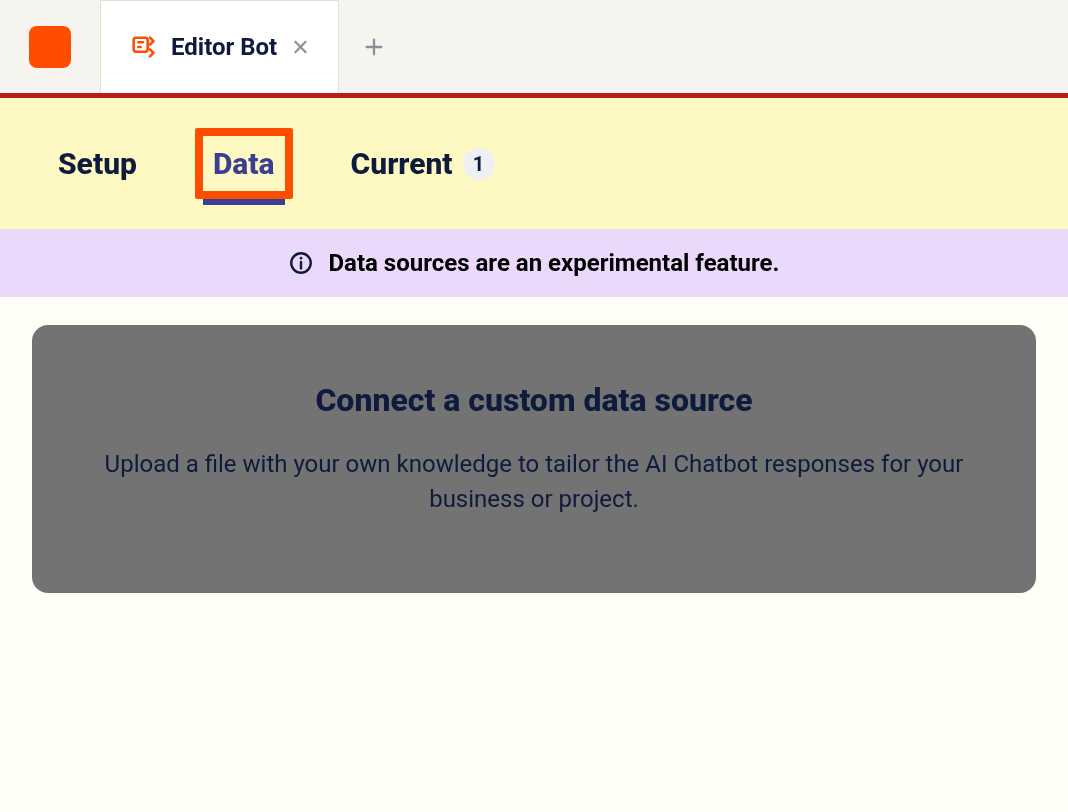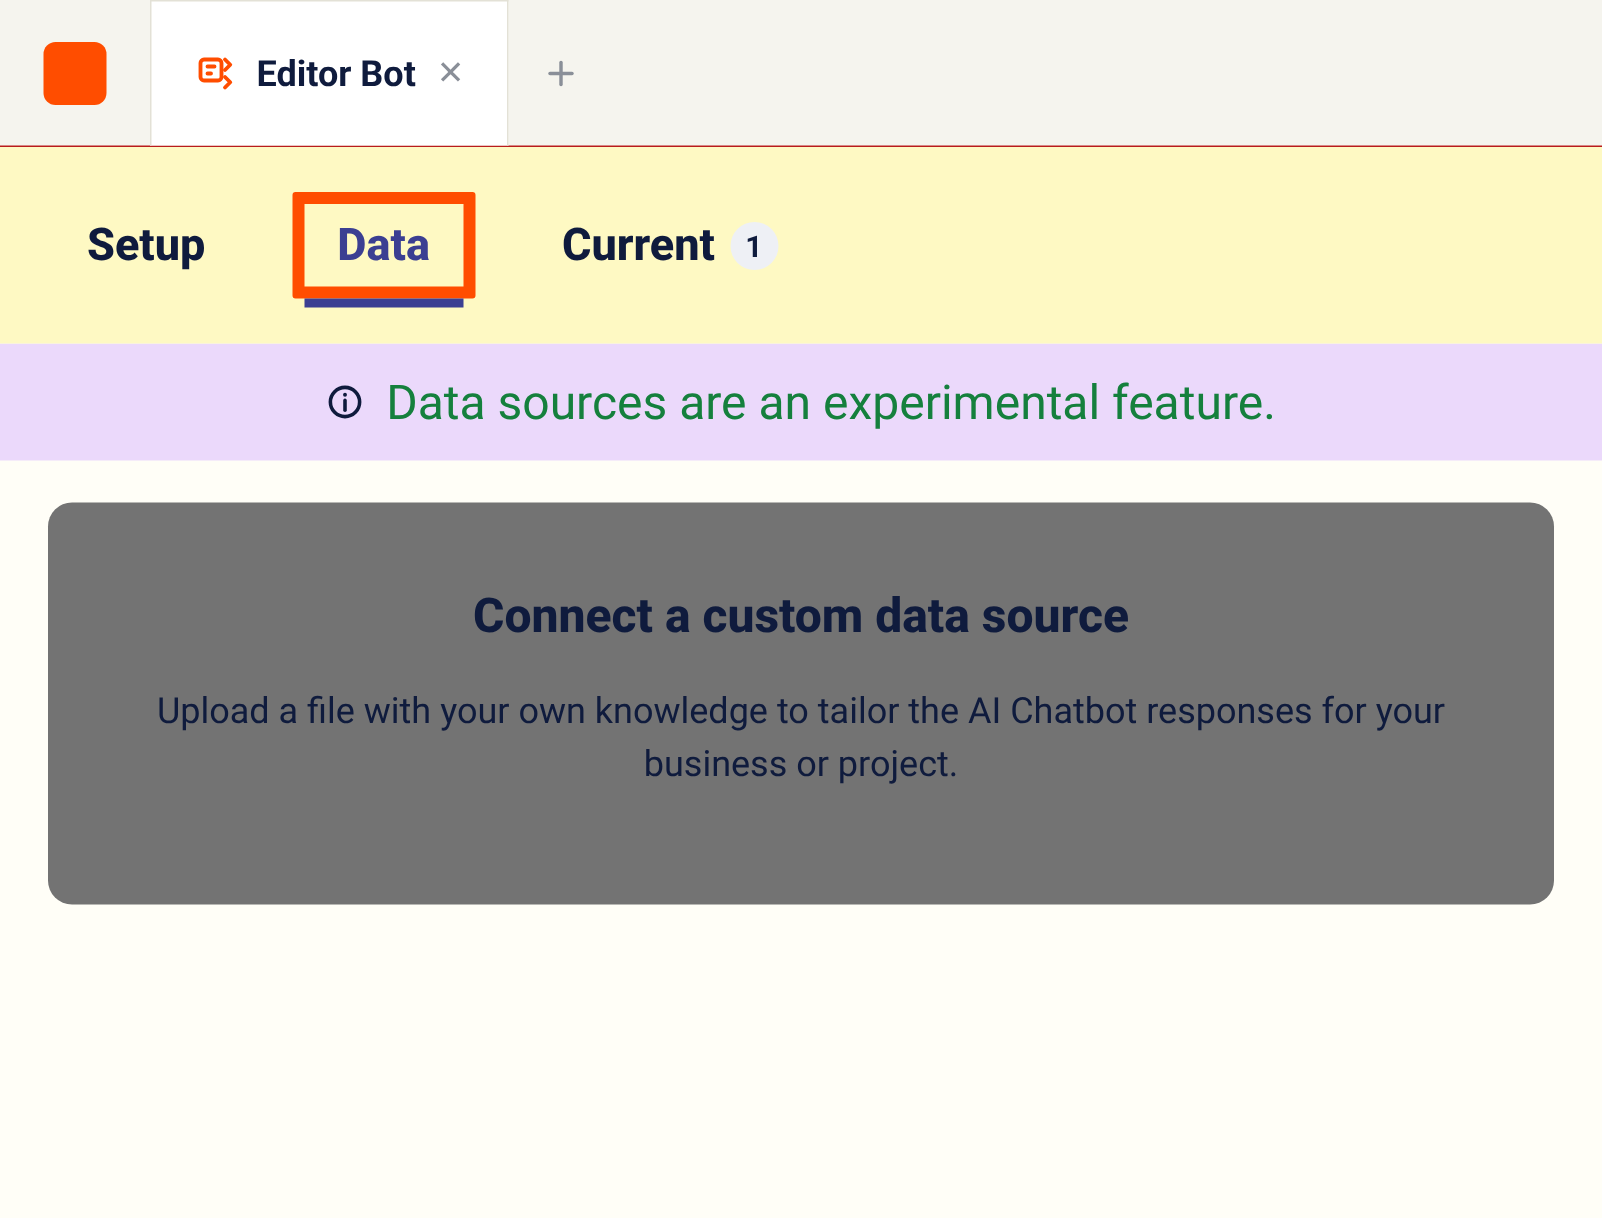--- a/index.html
+++ b/index.html
@@ -14,21 +14,21 @@
       height: 812px;
       overflow: hidden;
     }
 
     
     .top-bar {
       display: flex;
       align-items: stretch;
       height: 98px;
       background: #f5f4ee;
-      border-bottom: 1px solid #b91c1c;
+      border-bottom: 5px solid #b91c1c;
     }
     .logo-wrap {
       display: flex;
       align-items: center;
       justify-content: center;
       width: 100px;
     }
     .logo {
       width: 42px;
       height: 42px;
@@ -88,21 +88,21 @@
       cursor: pointer;
       display: inline-flex;
       align-items: center;
       gap: 10px;
       padding: 10px 0;
       position: relative;
     }
     .nav-tab.data {
       color: #3b3f92;
       border: 8px solid #ff4d00;
-      padding: 10px 22px;
+      padding: 10px 10px;
       border-radius: 2px;
     }
     .nav-tab.data::after {
       content: "";
       position: absolute;
       left: 0;
       right: 0;
       bottom: -14px;
       height: 6px;
       background: #3b3f92;
@@ -127,23 +127,23 @@
       justify-content: center;
       gap: 14px;
       background: #ebd9fb;
       padding: 20px 0;
     }
     .banner .info-icon {
       color: #0f1b3d;
       display: inline-flex;
     }
     .banner-text {
-      font-size: 32px;
-      font-weight: 400;
-      color: #15803d;
+      font-size: 24px;
+      font-weight: 700;
+      color: #000000;
     }
 
     
     .card {
       margin: 28px 32px 0;
       background: #737373;
       border-radius: 16px;
       padding: 56px 48px 48px;
       text-align: center;
     }

